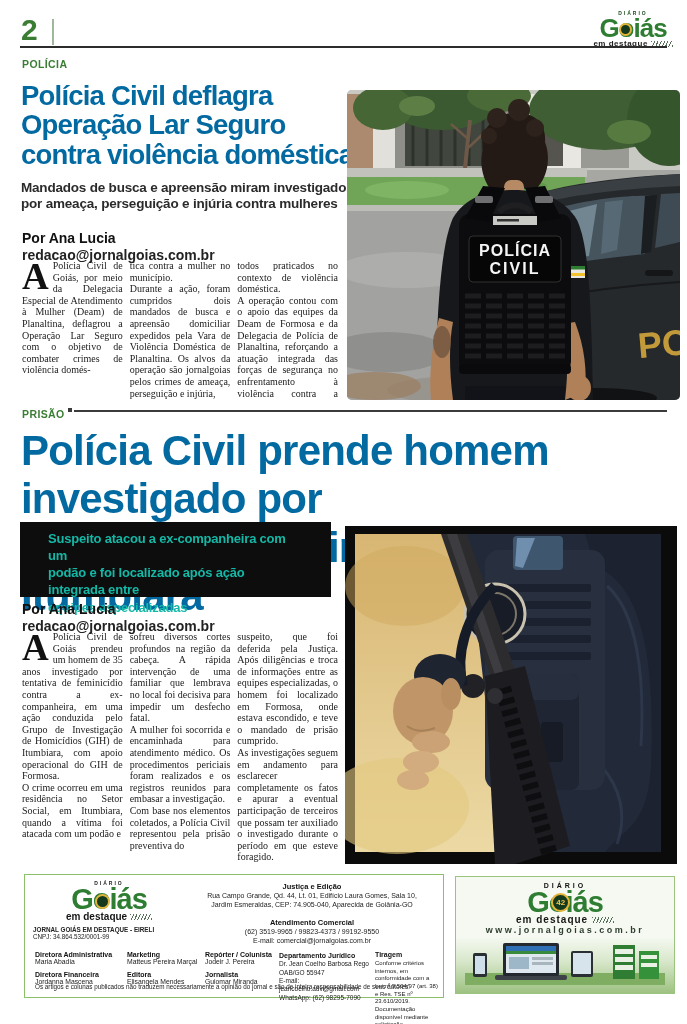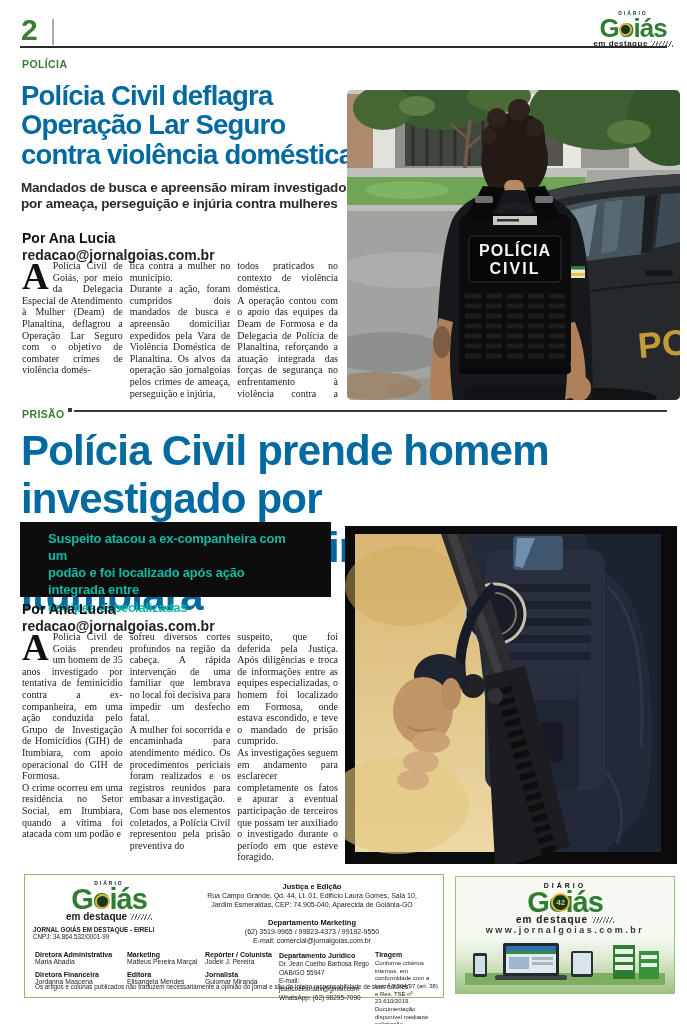--- a/index.html
+++ b/index.html
@@ -311,21 +311,21 @@
       <div class="f-company">JORNAL GOIÁS EM DESTAQUE - EIRELI</div>
       <div class="f-cnpj">CNPJ: 34.864.532/0001-99</div>
     </div>
 
     <div class="f-center f-c1">
       <div class="f-ct">Justiça e Edição</div>
       <div class="f-cl">Rua Campo Grande, Qd. 44, Lt. 01, Edifício Laura Gomes, Sala 10,</div>
       <div class="f-cl">Jardim Esmeraldas, CEP: 74.905-040, Aparecida de Goiânia-GO</div>
     </div>
     <div class="f-center f-c2">
-      <div class="f-ct">Departamento Marketing</div>
+      <div class="f-ct">Atendimento Comercial</div>
       <div class="f-cl">(62) 3519-9965 / 99823-4373 / 99192-9550</div>
       <div class="f-cl">E-mail: comercial@jornalgoias.com.br</div>
     </div>
 
     <div class="staff-col" style="left:10px; top:76px; width:88px;">
       <div class="role">Diretora Administrativa</div>
       <div class="sname">Maria Abadia</div>
       <div class="role">Diretora Financeira</div>
       <div class="sname">Jordanna Mascena</div>
     </div>

